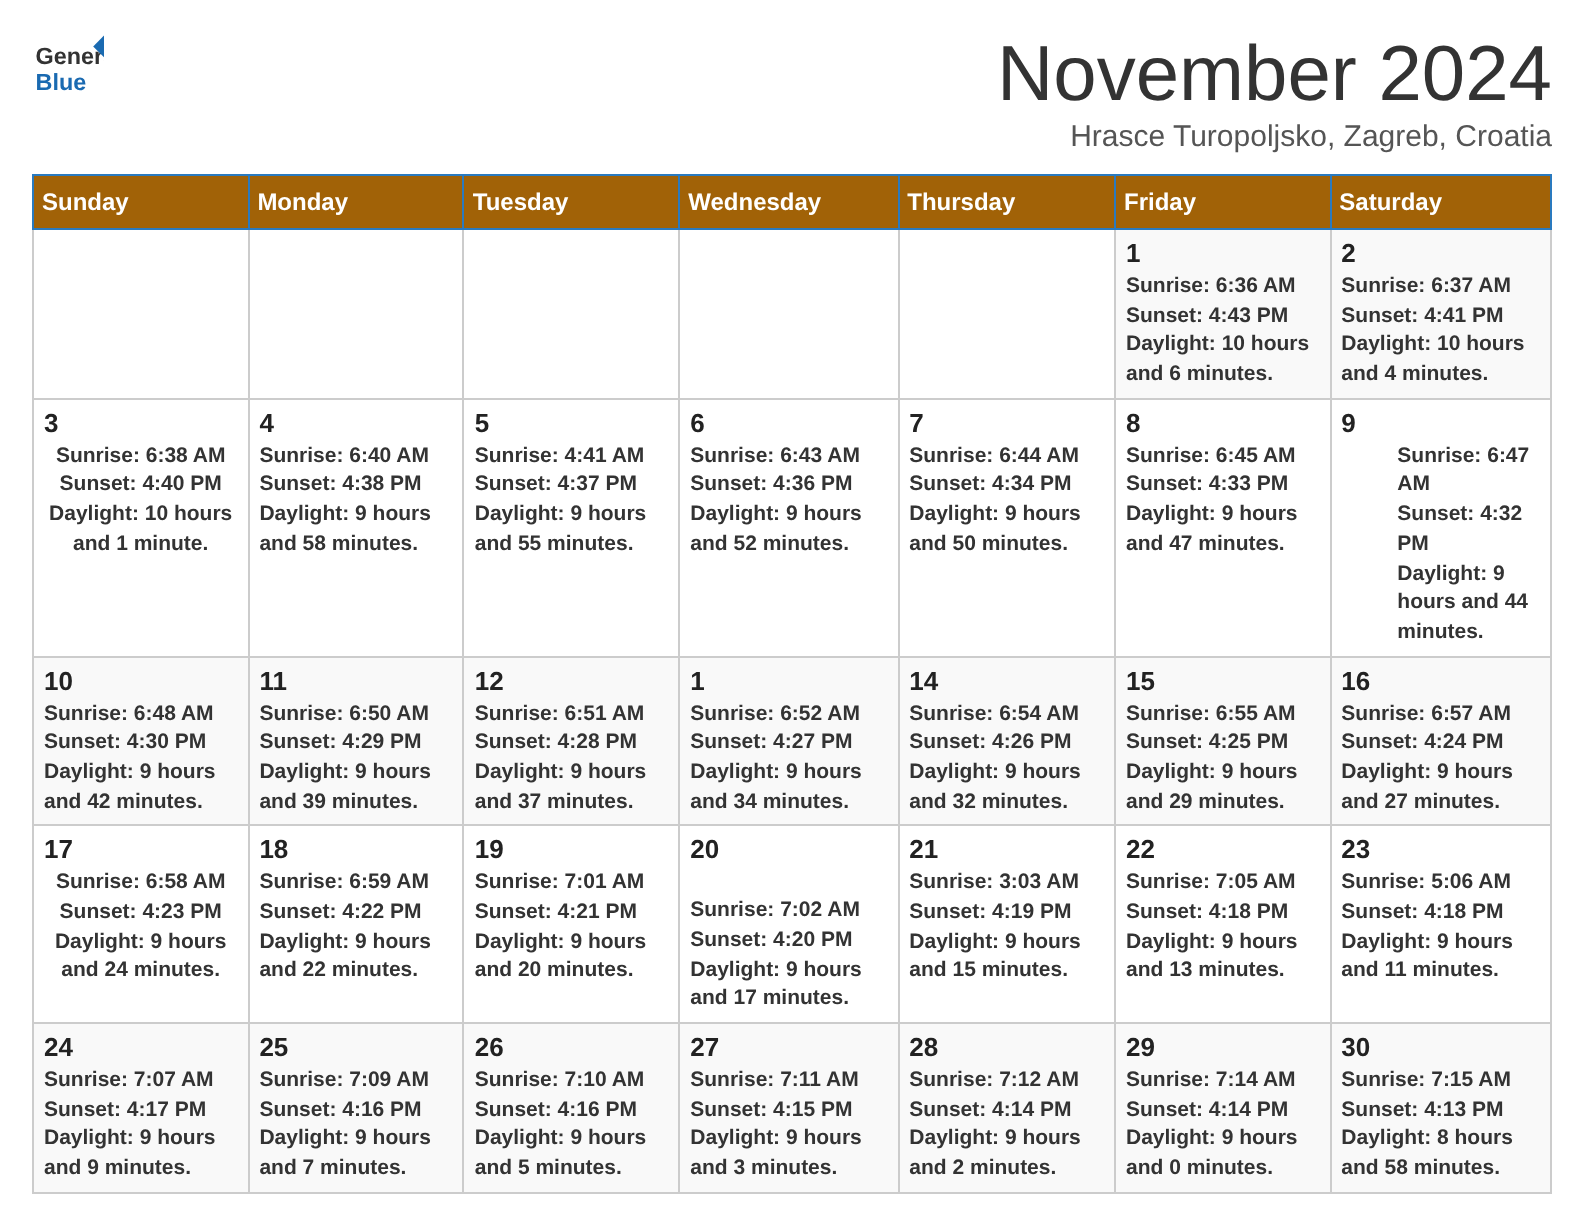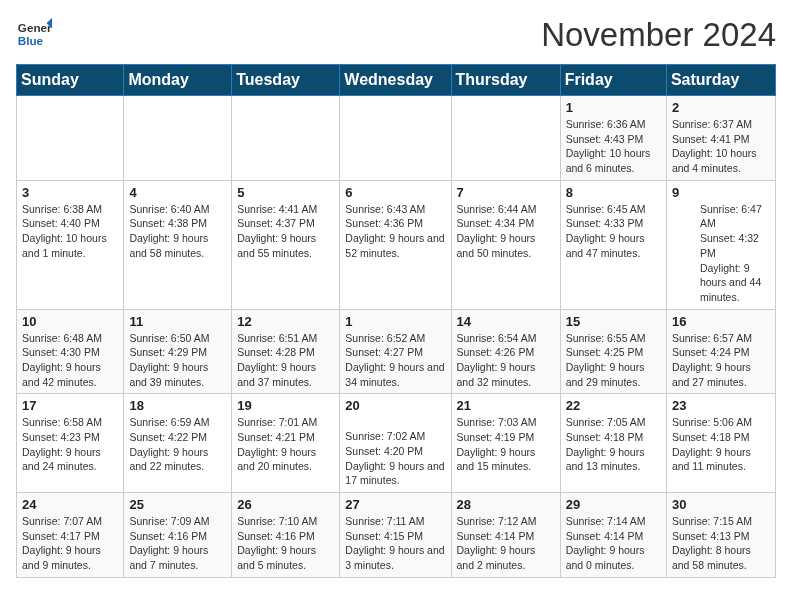--- a/index.html
+++ b/index.html
@@ -22,39 +22,39 @@
       gap: 4px;
     }
     .logo-icon {
       width: 36px;
       height: 36px;
     }
     .title-block {
       text-align: right;
     }
     .month-title {
-      font-size: 33px;
+      font-size: 39px;
       font-weight: normal;
       color: #333;
     }
     .subtitle {
       font-size: 15px;
       color: #555;
     }
     table {
       width: 100%;
       border-collapse: collapse;
       font-size: 11px;
     }
     thead tr th {
-      background-color: #0c4a6e;
+      background-color: #a16207;
       color: #fff;
       padding: 6px 4px;
       text-align: left;
-      font-size: 16px;
+      font-size: 12px;
       font-weight: bold;
       border: 1px solid #2a7abf;
     }
     tbody tr td {
       border: 1px solid #ccc;
       vertical-align: top;
       padding: 4px 5px;
       min-height: 80px;
       width: 113px;
     }
@@ -62,20 +62,21 @@
       font-size: 13px;
       font-weight: bold;
       color: #222;
       display: block;
       margin-bottom: 2px;
     }
     .day-info {
       color: #333;
       font-size: 10.5px;
       line-height: 1.4;
+      font-weight: bold;
     }
     tbody tr:nth-child(odd) td {
       background: #f9f9f9;
     }
     tbody tr:nth-child(even) td {
       background: #fff;
     }
     .empty { background: #fff !important; }
   </style>
 </head>
@@ -84,20 +85,21 @@
 <div class="header">
   <div class="logo">
     <svg class="logo-icon" viewBox="0 0 40 40">
       <text x="2" y="18" font-size="13" font-weight="bold" fill="#333">General</text>
       <text x="2" y="32" font-size="13" font-weight="bold" fill="#1a6ab1">Blue</text>
       <polygon points="34,8 40,2 40,14" fill="#1a6ab1"></polygon>
     </svg>
   </div>
   <div class="title-block">
     <div class="month-title">November 2024</div>
+    <div class="subtitle">Hrasce Turopoljsko, Zagreb, Croatia</div>
   </div>
 </div>
 
 <table>
   <thead>
     <tr id="thead-row">
     <th>Sunday</th>
         <th>Monday</th>
         <th>Tuesday</th>
         <th>Wednesday</th>
@@ -122,21 +124,21 @@
         <td>
           <span class="day-num">2</span>
           <div class="day-info" style="white-space: pre-line;">Sunrise: 6:37 AM
 Sunset: 4:41 PM
 Daylight: 10 hours and 4 minutes.</div>
         </td>
       </tr>
       <tr>
         <td>
           <span class="day-num">3</span>
-          <div class="day-info" style="white-space: pre-line;">Sunrise: 6:38 AM
+          <div class="day-info" style="white-space: pre-line; text-align: center;">Sunrise: 6:38 AM
 Sunset: 4:40 PM
 Daylight: 10 hours and 1 minute.</div>
         </td>
         <td>
           <span class="day-num">4</span>
           <div class="day-info" style="white-space: pre-line;">Sunrise: 6:40 AM
 Sunset: 4:38 PM
 Daylight: 9 hours and 58 minutes.</div>
         </td>
         <td>
@@ -210,21 +212,21 @@
         <td>
           <span class="day-num">16</span>
           <div class="day-info" style="white-space: pre-line;">Sunrise: 6:57 AM
 Sunset: 4:24 PM
 Daylight: 9 hours and 27 minutes.</div>
         </td>
       </tr>
       <tr>
         <td>
           <span class="day-num">17</span>
-          <div class="day-info" style="white-space: pre-line;">Sunrise: 6:58 AM
+          <div class="day-info" style="white-space: pre-line; text-align: center;">Sunrise: 6:58 AM
 Sunset: 4:23 PM
 Daylight: 9 hours and 24 minutes.</div>
         </td>
         <td>
           <span class="day-num">18</span>
           <div class="day-info" style="white-space: pre-line;">Sunrise: 6:59 AM
 Sunset: 4:22 PM
 Daylight: 9 hours and 22 minutes.</div>
         </td>
         <td>
@@ -234,21 +236,21 @@
 Daylight: 9 hours and 20 minutes.</div>
         </td>
         <td>
           <span class="day-num">20</span>
           <div class="day-info" style="white-space: pre-line; margin-top: 16px;">Sunrise: 7:02 AM
 Sunset: 4:20 PM
 Daylight: 9 hours and 17 minutes.</div>
         </td>
         <td>
           <span class="day-num">21</span>
-          <div class="day-info" style="white-space: pre-line;">Sunrise: 7:03 AM
+          <div class="day-info" style="white-space: pre-line;">Sunrise: 3:03 AM
 Sunset: 4:19 PM
 Daylight: 9 hours and 15 minutes.</div>
         </td>
         <td>
           <span class="day-num">22</span>
           <div class="day-info" style="white-space: pre-line;">Sunrise: 7:05 AM
 Sunset: 4:18 PM
 Daylight: 9 hours and 13 minutes.</div>
         </td>
         <td>

